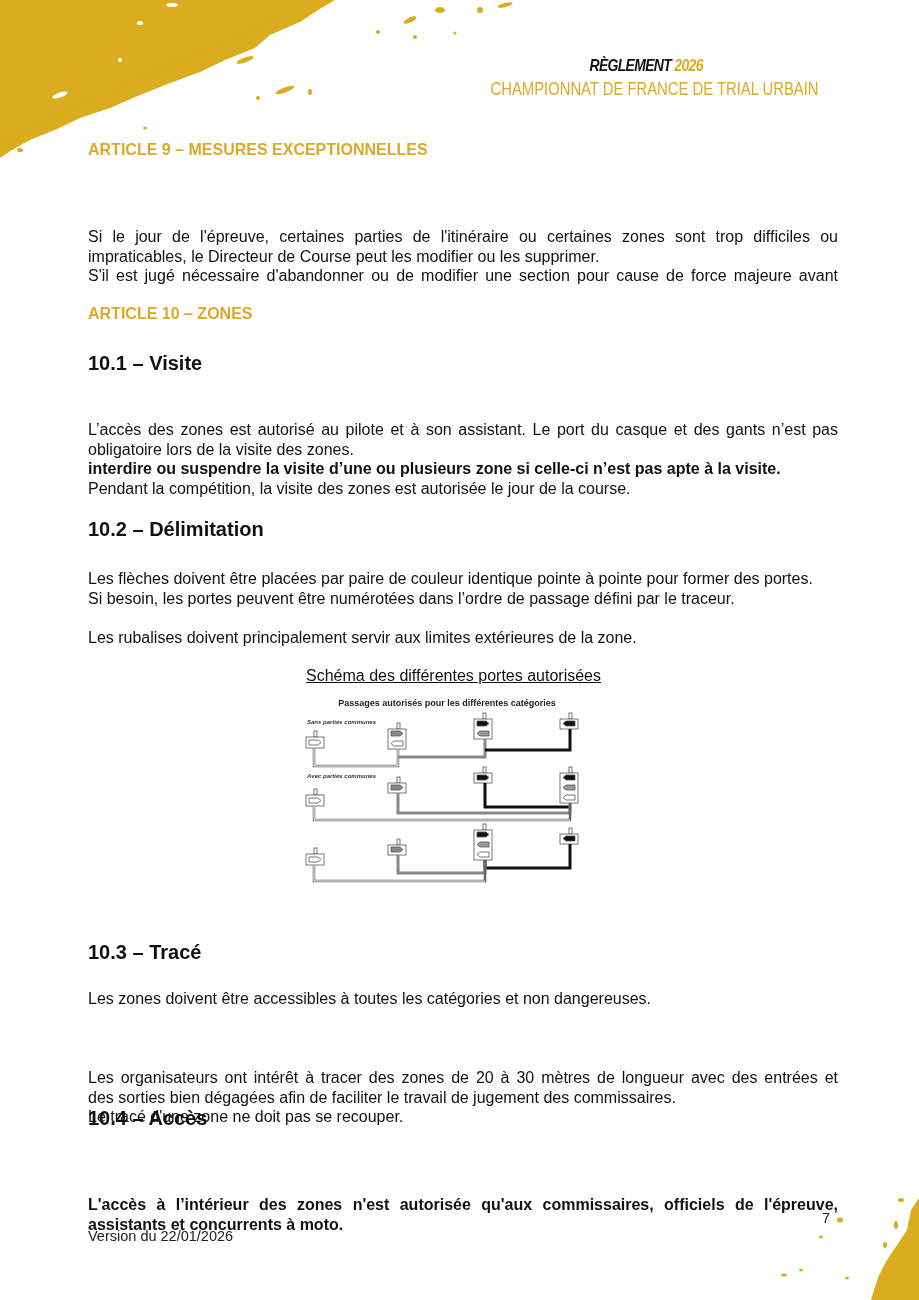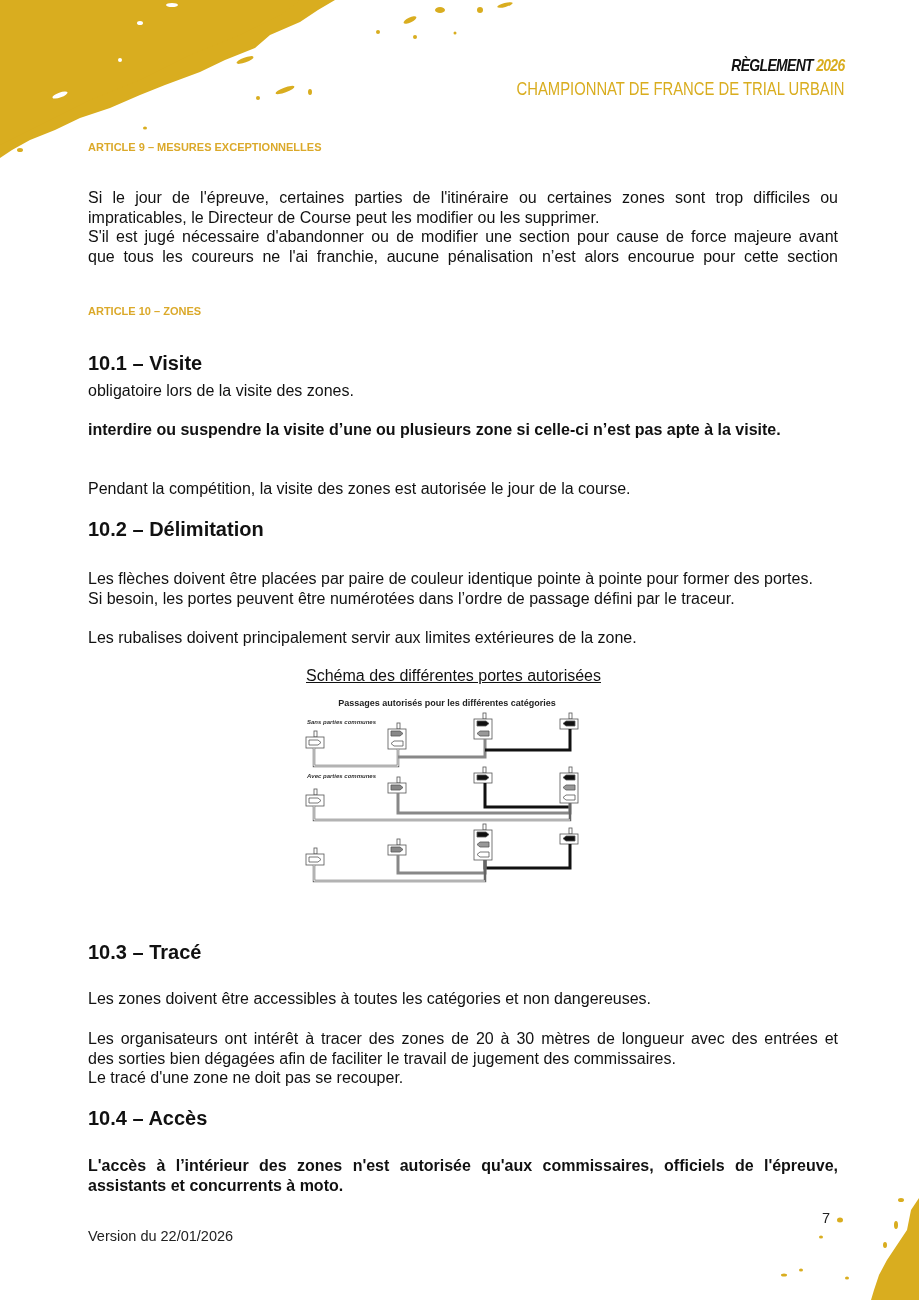--- a/index.html
+++ b/index.html
@@ -2,38 +2,38 @@
 <html><head>
   <meta charset="utf-8">
   <style>
     * { margin: 0; padding: 0; box-sizing: border-box; }
     html, body { width: 919px; height: 1300px; background: #ffffff; overflow: hidden; }
     body { position: relative; font-family: "Liberation Sans", sans-serif; color: #111111; }
 
     .splash-top { position: absolute; left: 0; top: 0; width: 530px; height: 170px; }
     .splash-bottom { position: absolute; right: 0; bottom: 0; width: 140px; height: 110px; }
 
-    .doc-header { position: absolute; right: 74px; top: 56px; text-align: right; }
+    .doc-header { position: absolute; right: 100px; top: 56px; text-align: center; }
     .doc-header .title-line {
       font-family: "Liberation Sans", sans-serif; font-weight: 700; font-style: italic;
       font-size: 17px; letter-spacing: -0.8px; transform: scaleX(0.82); transform-origin: right center;
       line-height: 20px; color: #111;
     }
     .doc-header .title-line .year { color: #d9ad1f; }
     .doc-header .subtitle-line {
       font-family: "Liberation Sans", sans-serif; font-weight: 400;
       font-size: 19px; color: #d9ad1f; line-height: 22px; margin-top: 2px;
       transform: scaleX(0.78); transform-origin: right center; white-space: nowrap;
     }
 
     .content { position: absolute; left: 88px; top: 0; width: 750px; }
-    .article-title { position: absolute; left: 0; color: #dba92a; font-weight: 700; font-size: 11px; white-space: nowrap; }
+    .article-title { position: absolute; left: 0; color: #dba92a; font-weight: 700; font-size: 16px; white-space: nowrap; }
     .sub-title { position: absolute; left: 0; font-weight: 700; font-size: 20px; white-space: nowrap; }
     .para { position: absolute; left: 0; width: 750px; font-size: 16px; line-height: 19.5px; }
-    .para.justify { text-align: justify; }
+    .para.justify { text-align: justify; margin-top: 39px; }
     .para.bold { font-weight: 700; }
     .para span { display: block; }
     .para.justify span { text-align: justify; text-align-last: left; }
     .para.justify span.full { text-align-last: justify; }
 
     .schema-caption { position: absolute; left: 306px; top: 667px; font-size: 16px; text-decoration: underline; white-space: nowrap; }
 
     .diagram { position: absolute; left: 302px; top: 693px; width: 290px; height: 195px; }
 
     .footer-version { position: absolute; left: 88px; top: 1228px; font-size: 14.5px; color: #222; text-align: right; }
@@ -72,27 +72,27 @@
   <div class="subtitle-line">CHAMPIONNAT DE FRANCE DE TRIAL URBAIN</div>
 </div>
 
 <div class="content">
 
   <div class="article-title" style="top:141px">ARTICLE 9 – MESURES EXCEPTIONNELLES</div>
   <div class="para justify" style="top:188px">
     <span class="full">Si le jour de l'épreuve, certaines parties de l'itinéraire ou certaines zones sont trop difficiles ou</span>
     <span>impraticables, le Directeur de Course peut les modifier ou les supprimer.</span>
     <span class="full">S'il est jugé nécessaire d'abandonner ou de modifier une section pour cause de force majeure avant</span>
-    <span class="full">que tous les coureurs ne l'ai franchie, aucune pénalisation n’est alors encourue pour cette section</span>
   </div>
 
   <div class="article-title" style="top:305px">ARTICLE 10 – ZONES</div>
 
   <div class="sub-title" style="top:352px">10.1 – Visite</div>
   <div class="para justify" style="top:381px">
+    <span class="full">L’accès des zones est autorisé au pilote et à son assistant. Le port du casque et des gants n’est pas</span>
     <span>obligatoire lors de la visite des zones.</span>
   </div>
   <div class="para justify bold" style="top:420px">
     <span>interdire ou suspendre la visite d’une ou plusieurs zone si celle-ci n’est pas apte à la visite.</span>
   </div>
   <div class="para" style="top:479px">Pendant la compétition, la visite des zones est autorisée le jour de la course.</div>
 
   <div class="sub-title" style="top:518px">10.2 – Délimitation</div>
   <div class="para" style="top:569px">
     <span>Les flèches doivent être placées par paire de couleur identique pointe à pointe pour former des portes.</span>

